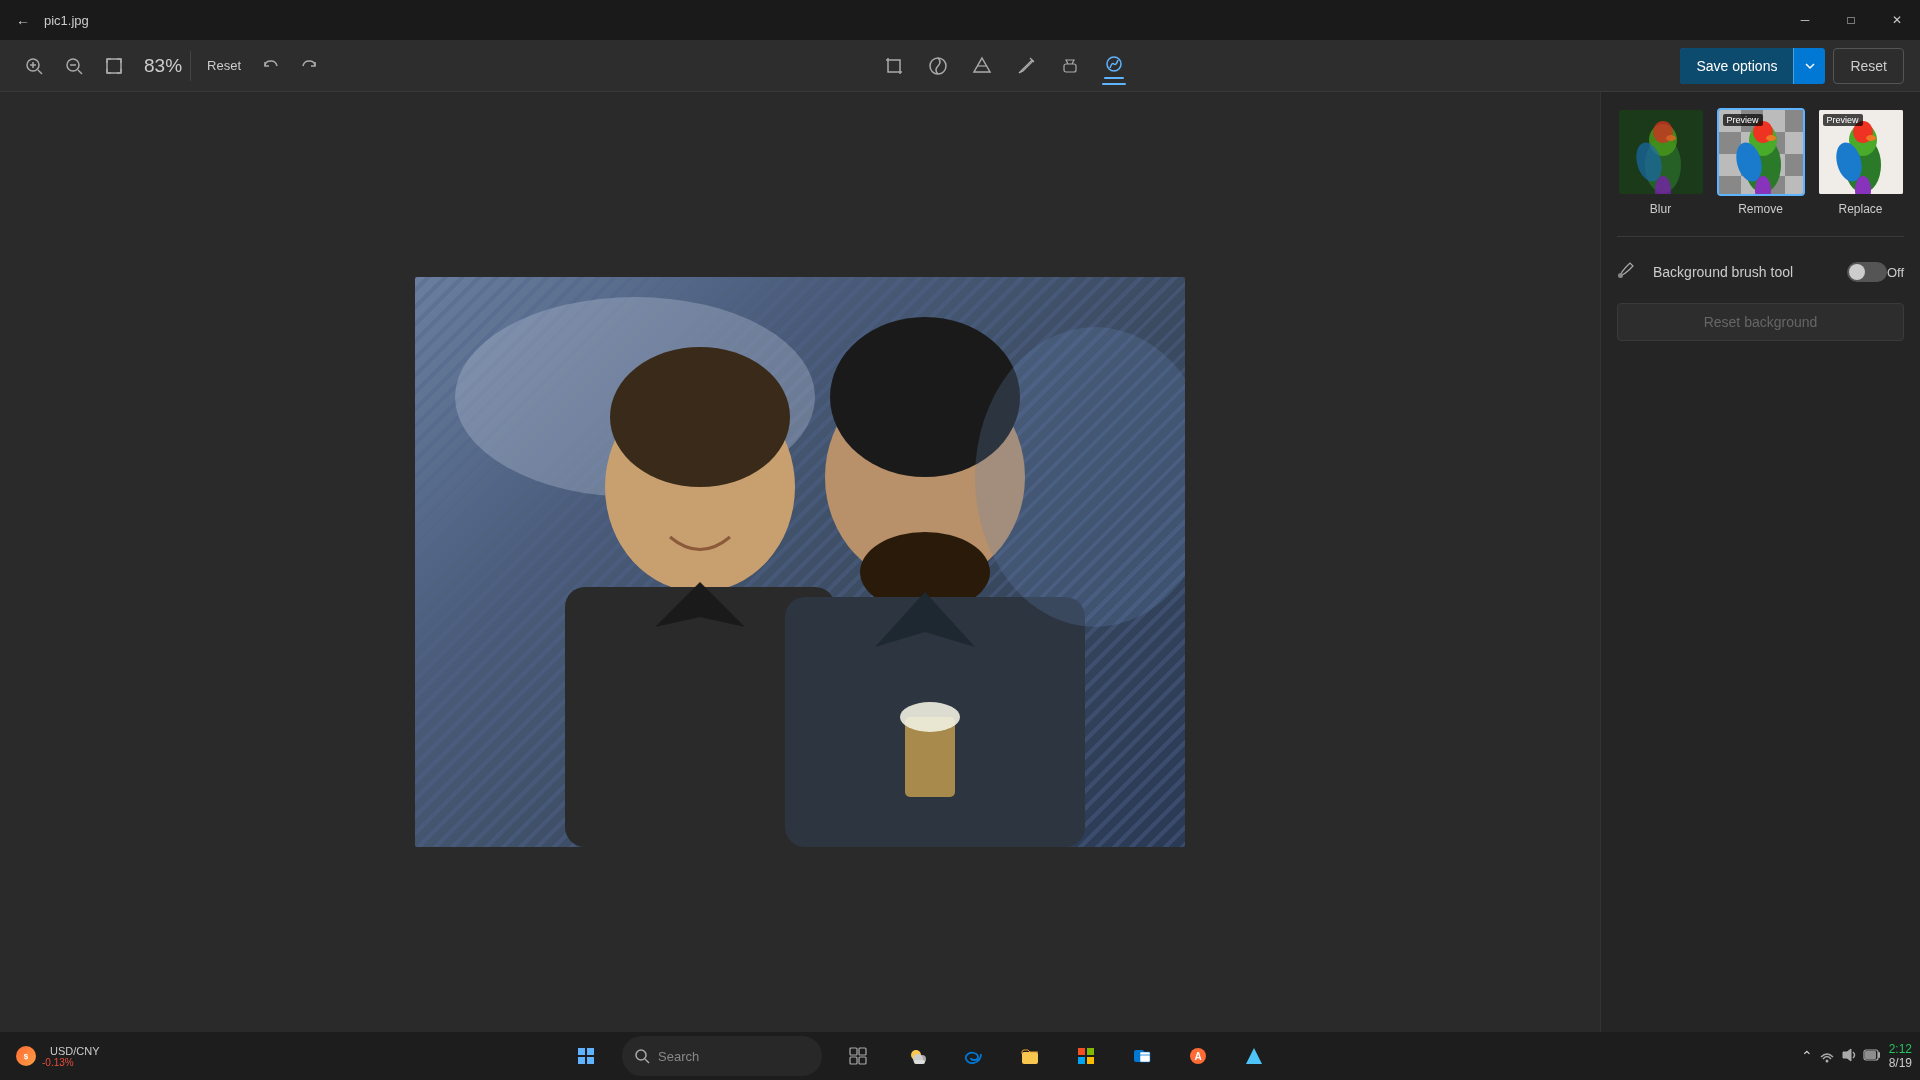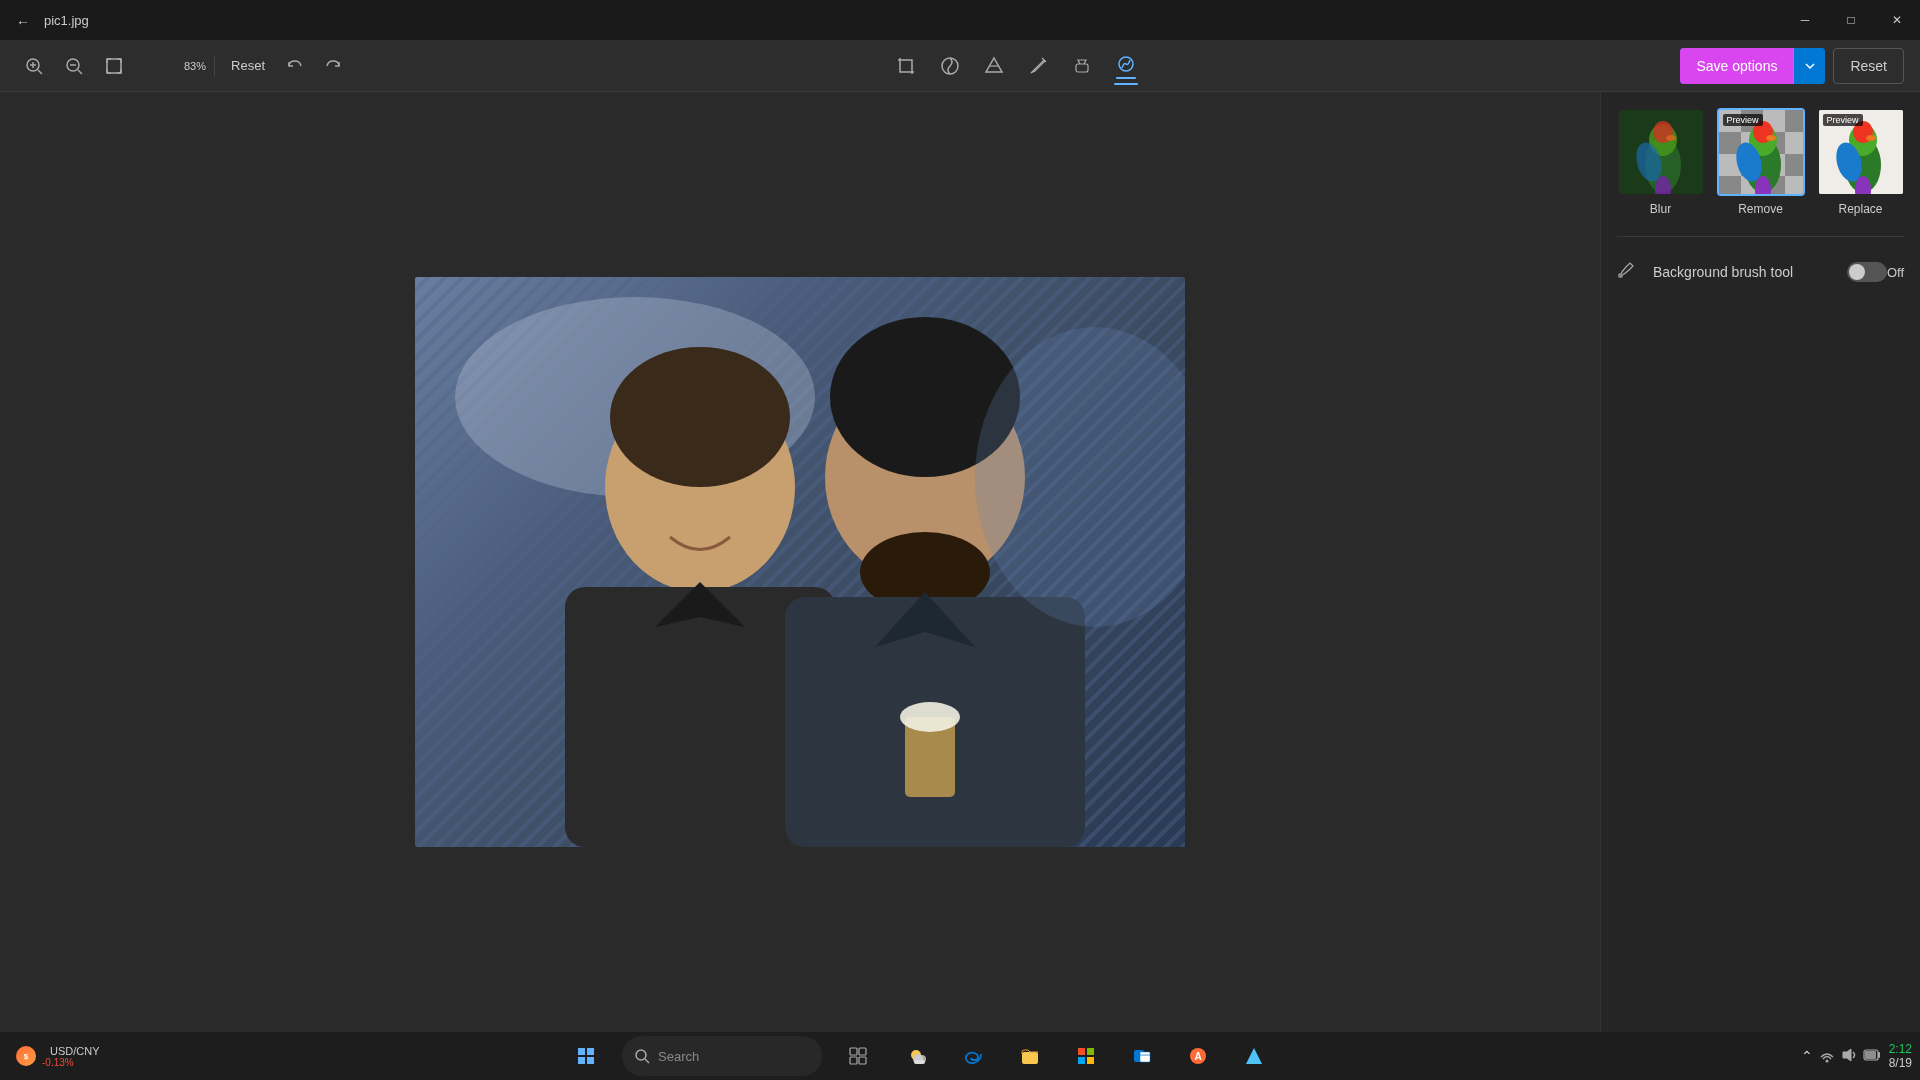--- a/index.html
+++ b/index.html
@@ -110,26 +110,25 @@
       align-items: center;
     }
     .tool-indicator {
       width: 24px;
       height: 2px;
       background: #60b4ff;
       border-radius: 1px;
       margin-top: 1px;
     }
     .zoom-display {
-      font-size: 11px;
+      font-size: 19px;
       color: #ccc;
       padding: 4px 8px;
       border-right: 1px solid #444;
       margin-right: 4px;
-      margin-left: 40px;
     }
     .reset-btn {
       font-size: 13px;
       color: #ccc;
       background: none;
       border: none;
       cursor: pointer;
       padding: 4px 8px;
     }
     .undo-redo {
@@ -147,21 +146,21 @@
       cursor: pointer;
       overflow: hidden;
     }
     .save-options-main {
       padding: 4px 16px;
       font-size: 14px;
       font-weight: 500;
       height: 100%;
       display: flex;
       align-items: center;
-      background: #d946ef;
+      background: #0c4a6e;
     }
     .save-options-arrow {
       width: 32px;
       height: 100%;
       display: flex;
       align-items: center;
       justify-content: center;
       border-left: 1px solid rgba(255,255,255,0.3);
       background: #0078d4;
     }
@@ -721,20 +720,21 @@
       </span>
       <span class="brush-label">Background brush tool</span>
       <div class="toggle-switch">
         <div class="toggle-track">
           <div class="toggle-thumb"></div>
         </div>
         <span class="toggle-label">Off</span>
       </div>
     </div>
 
+    <button class="reset-bg-btn">Reset background</button>
 
   </div>
 </div>
 
 <div class="taskbar">
   <div class="taskbar-left">
     <div class="taskbar-stock">
       <div class="stock-icon">$</div>
       <div class="stock-info">
         <span class="stock-pair">USD/CNY</span>

